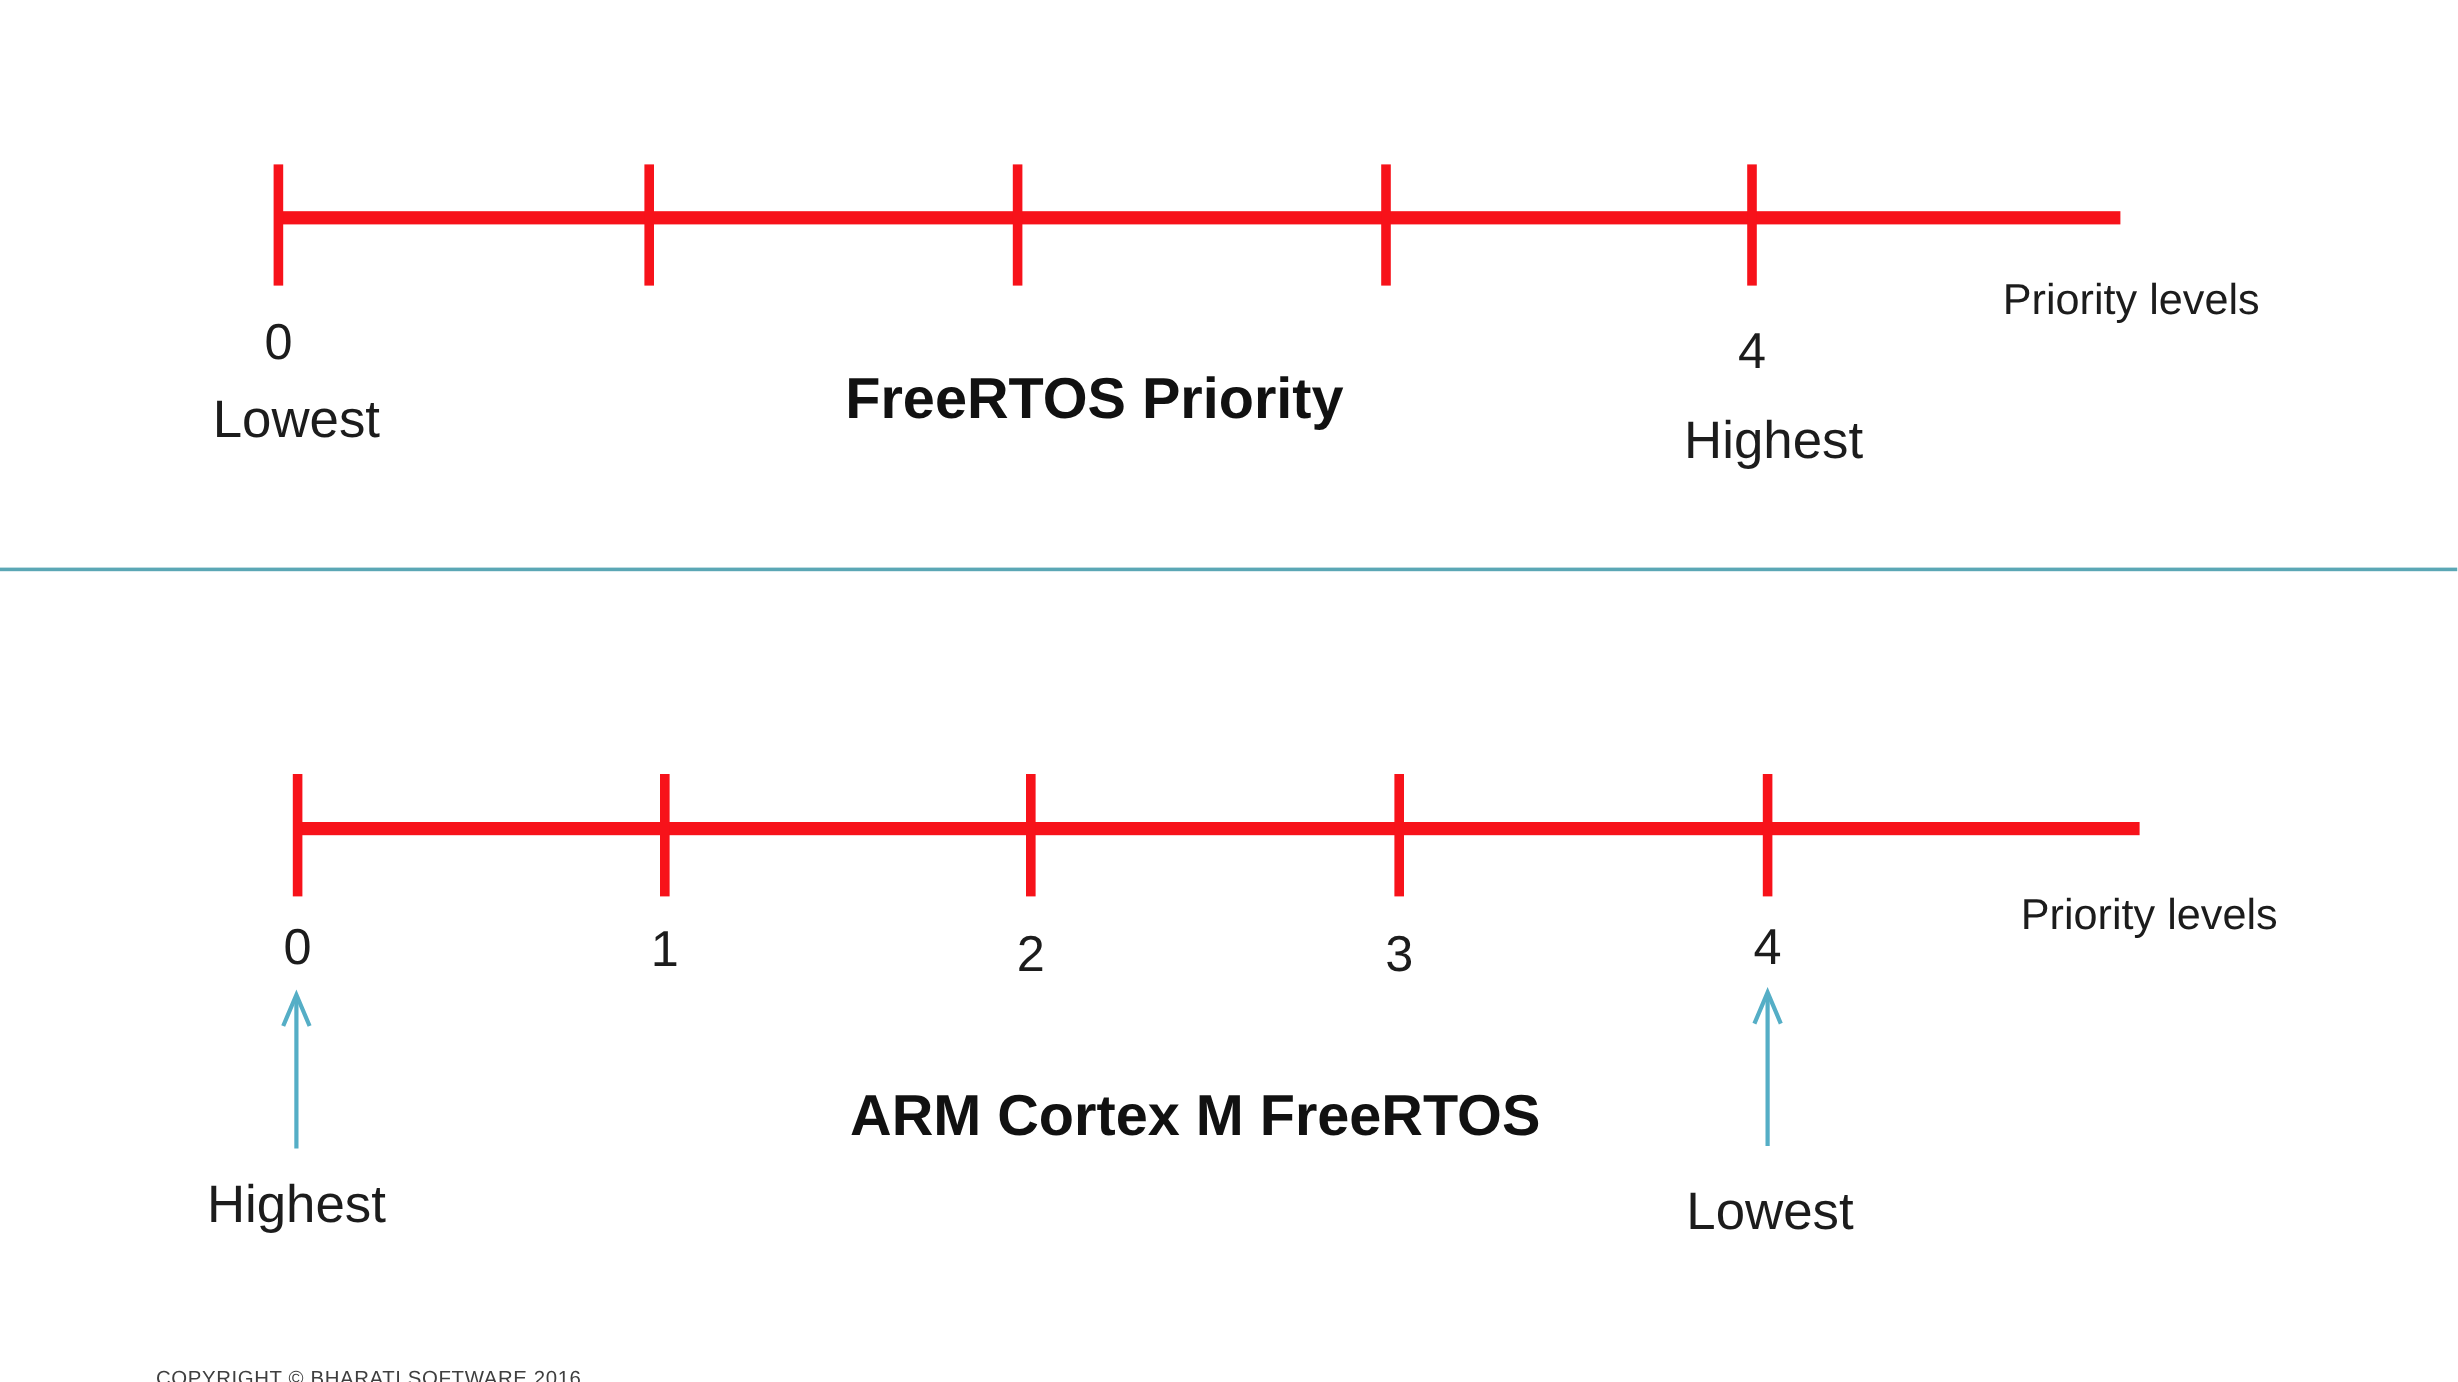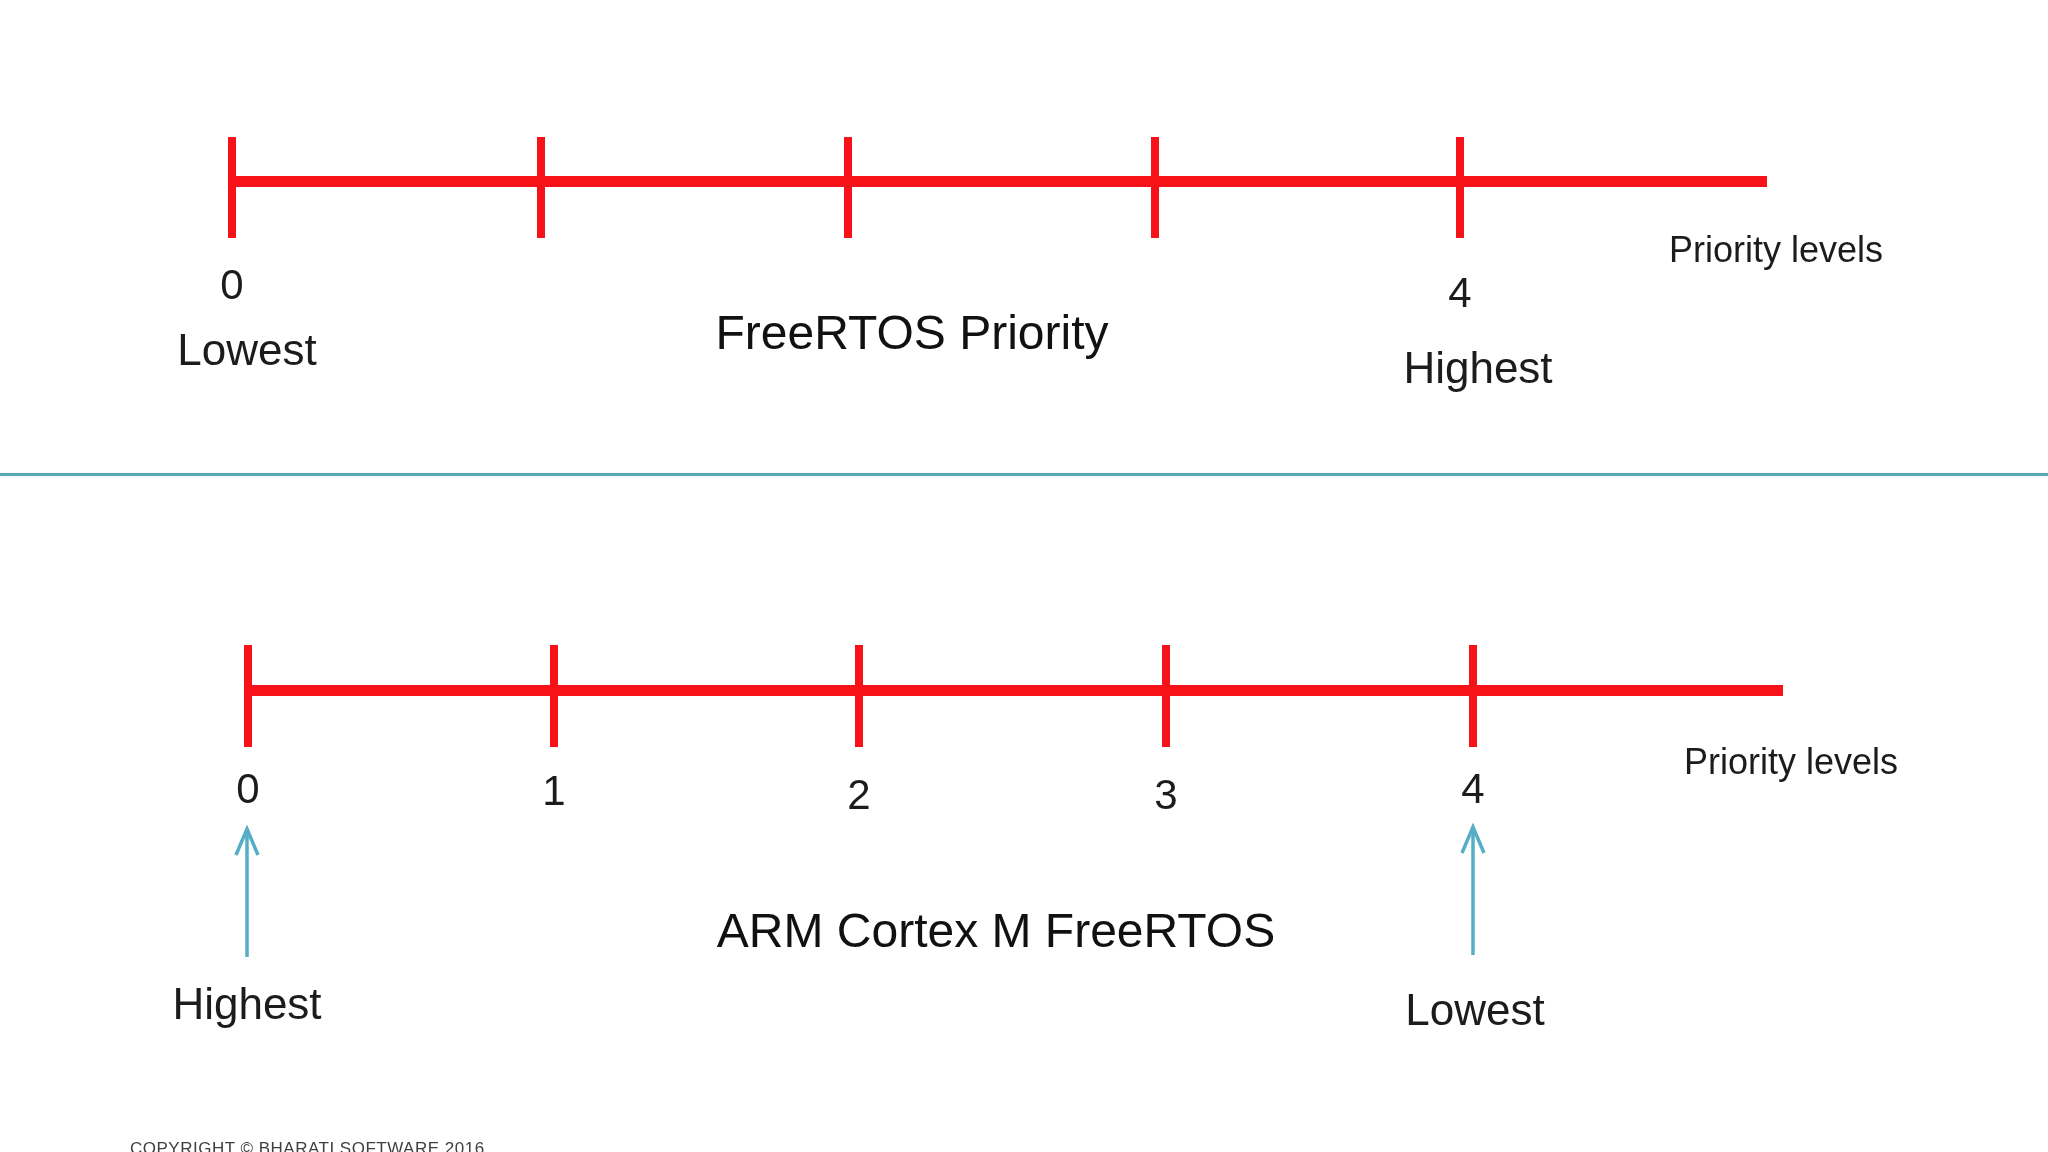--- a/index.html
+++ b/index.html
@@ -27,21 +27,21 @@
   }
   .lbl{
     position:absolute;transform:translateX(-50%);
     white-space:nowrap;line-height:1;color:var(--text);
   }
   .num{font-size:42px;}
   .sub{font-size:44px;}
   .axis-caption{font-size:36px;margin-left:45px;}
   .section-title{
     position:absolute;transform:translateX(-50%);
-    font-size:48px;font-weight:normal;line-height:1;white-space:nowrap;
+    font-size:48px;font-weight:bold;line-height:1;white-space:nowrap;
     color:#111;
   }
   .divider{
     position:absolute;left:0;width:2048px;height:3px;background:var(--divider);
   }
   .up-arrow{position:absolute;}
   .footer{
     position:absolute;font-size:17px;letter-spacing:0.5px;
     color:var(--copy);white-space:nowrap;line-height:1;
   }

